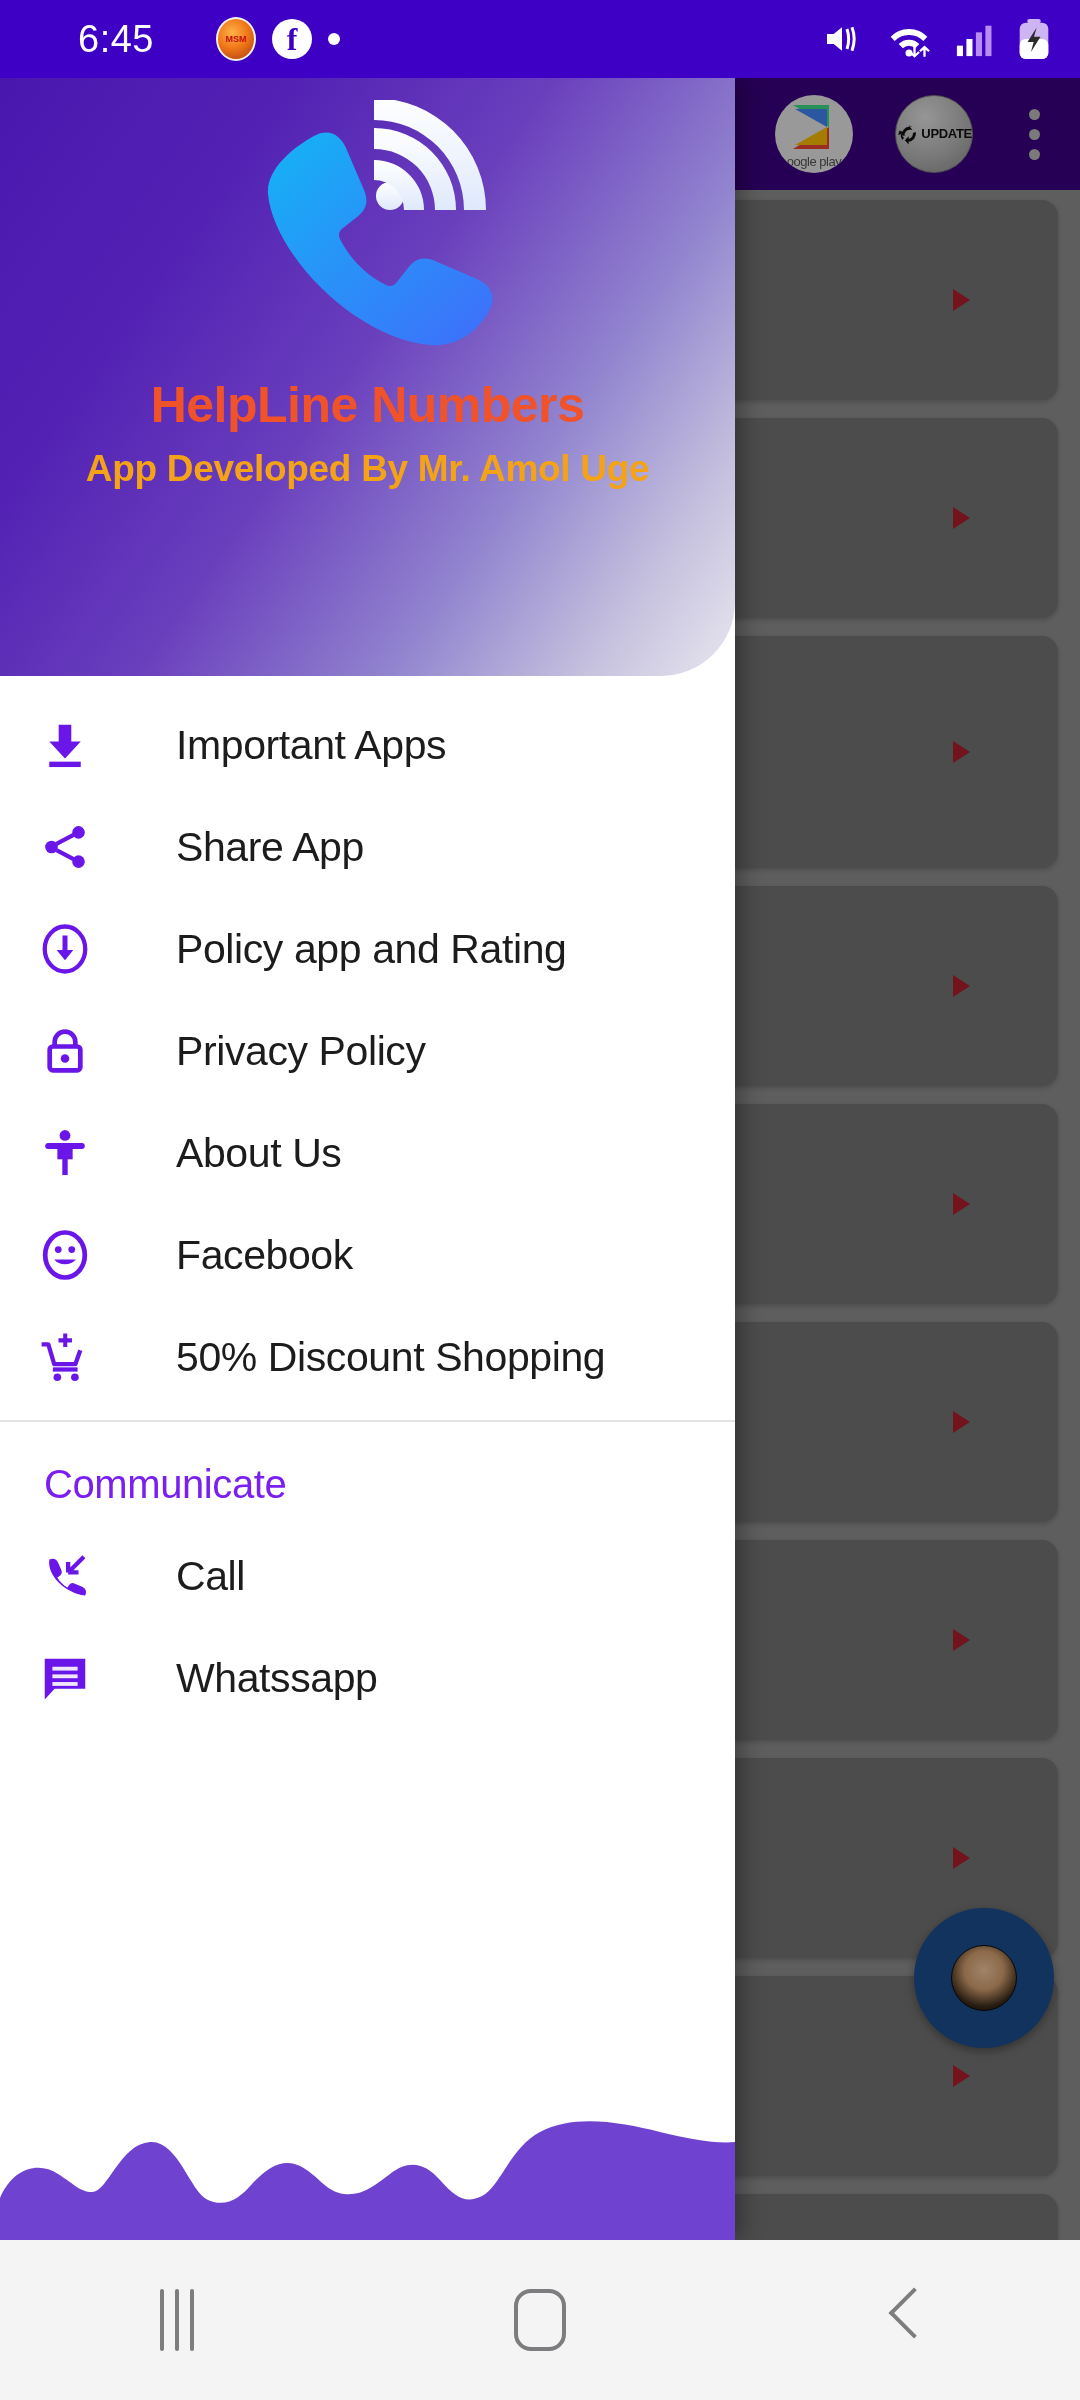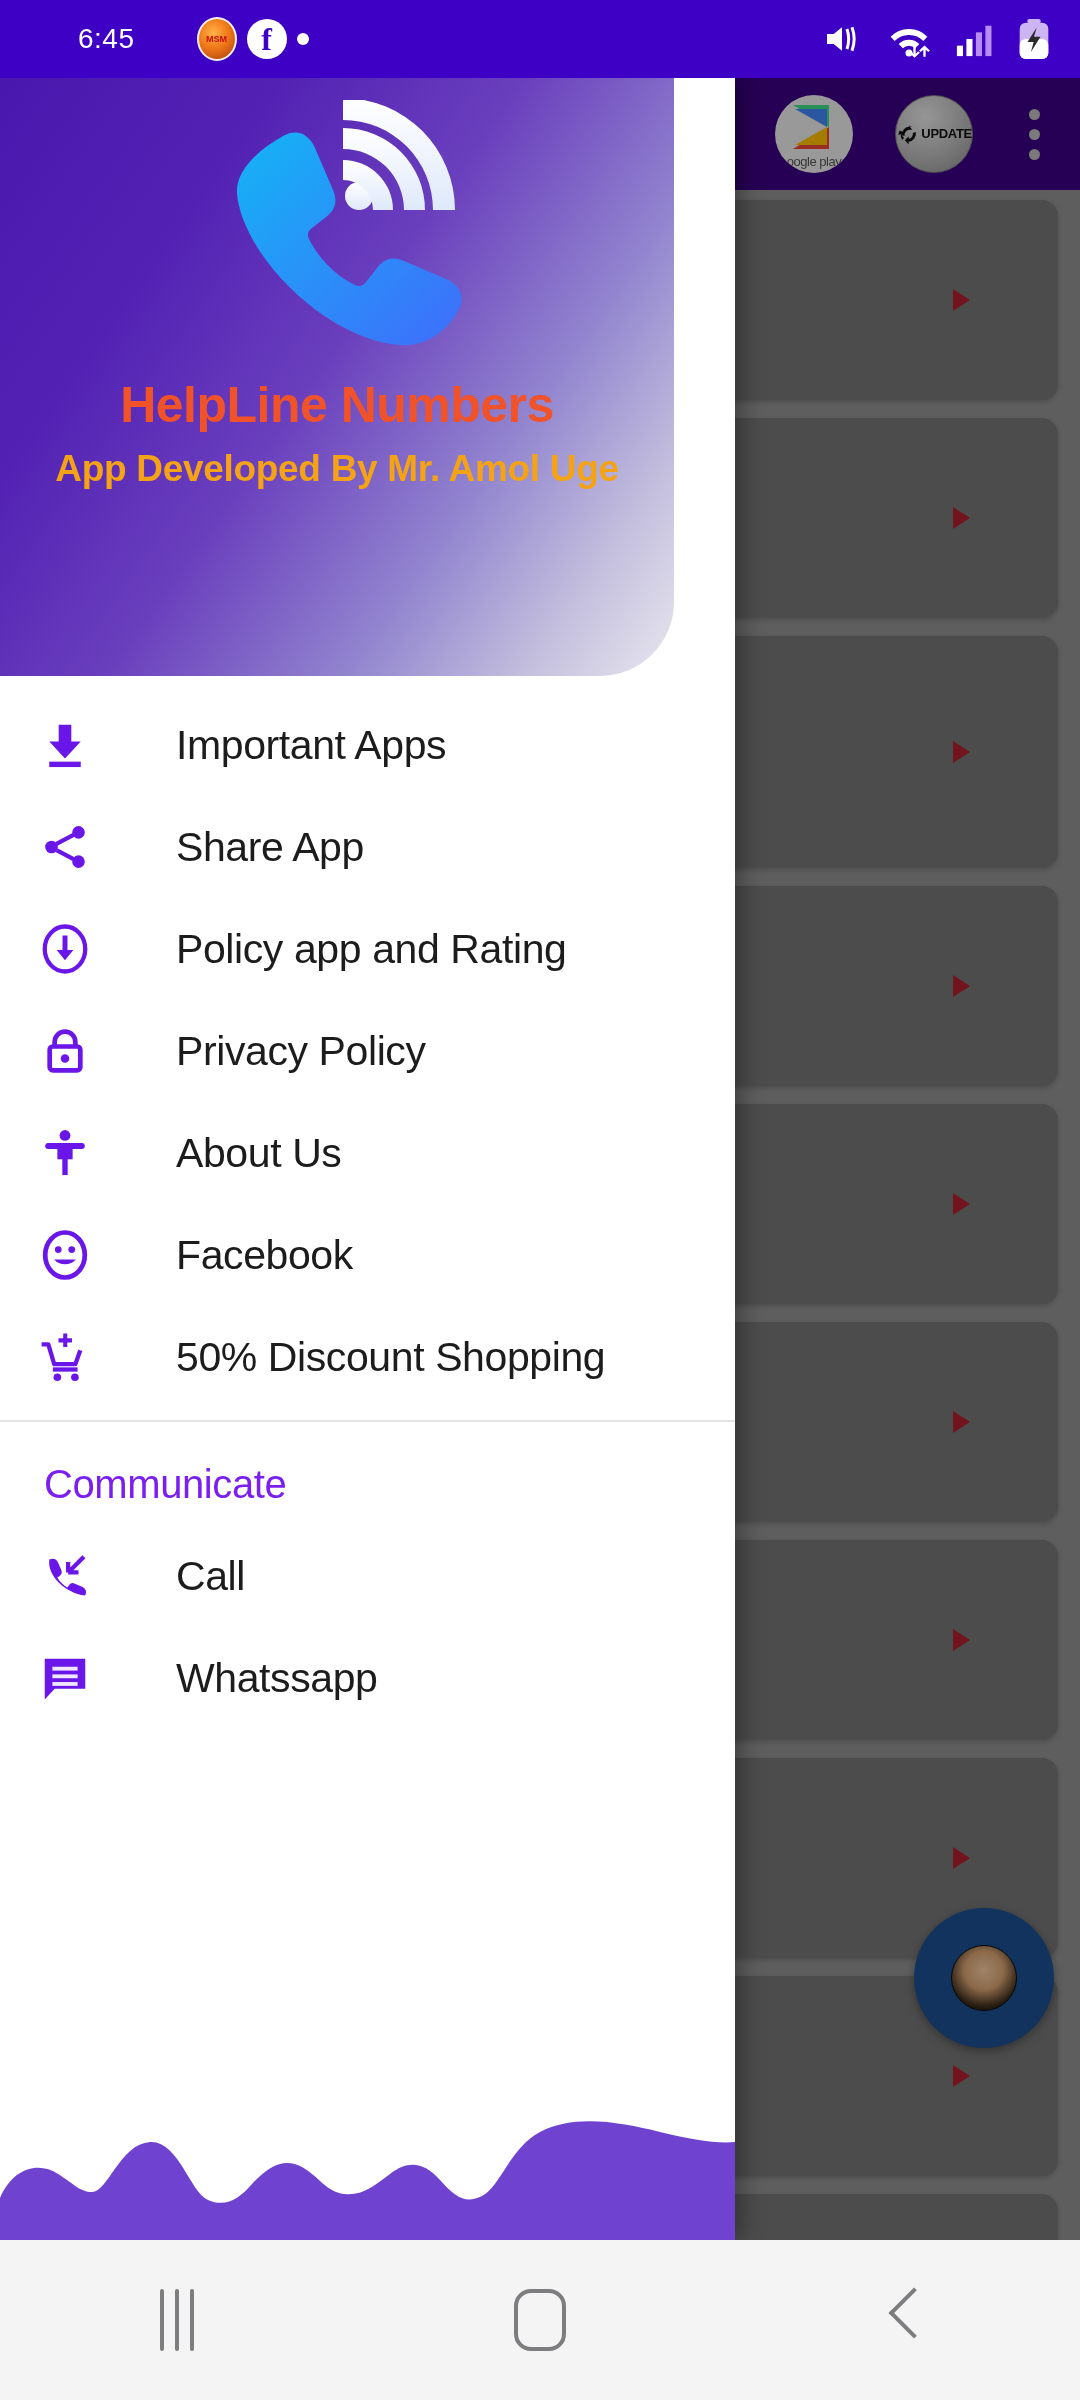--- a/index.html
+++ b/index.html
@@ -9,22 +9,22 @@
     background:#9a9a9a;
   }
   #screen{ position:relative; width:1080px; height:2400px; overflow:hidden; background:#8f8f8f; }
 
   
   .statusbar{
     position:absolute; top:0; left:0; width:1080px; height:78px;
     background:#3d00c4; display:flex; align-items:center;
     padding:0 28px; z-index:40;
   }
-  .sb-time{ color:#fff; font-size:28px; letter-spacing:.5px; margin-left:50px; }
-  .sb-left-icons{ display:flex; align-items:center; gap:10px; margin-left:62px; }
+  .sb-time{ color:#fff; font-size:38px; letter-spacing:.5px; margin-left:50px; }
+  .sb-left-icons{ display:flex; align-items:center; gap:16px; margin-left:62px; }
   .sb-appicon{
     width:40px; height:44px; border-radius:50%;
     background:radial-gradient(circle at 40% 35%, #ffb347 0%, #f07818 45%, #a83a12 100%);
     display:flex; align-items:center; justify-content:center;
     font-size:9px; color:#c21010; font-weight:bold; overflow:hidden;
     border:2px solid #f5f0e6;
   }
   .sb-fb{
     width:40px; height:40px; border-radius:50%; background:#fff;
     display:flex; align-items:center; justify-content:center;
@@ -91,21 +91,21 @@
   }
   .dim{ position:absolute; inset:0; background:rgba(0,0,0,.34); z-index:9; pointer-events:none; }
 
   
   .drawer{
     position:absolute; top:78px; left:0; width:735px; height:2162px;
     background:#ffffff; z-index:20; overflow:hidden;
     box-shadow:6px 0 22px rgba(0,0,0,.35);
   }
   .drawer-header{
-    position:relative; width:674px; height:598px;
+    position:relative; width:735px; height:598px;
     background:linear-gradient(125deg,#4a17ae 0%,#5322b4 26%,#6a3fbd 48%,#9285cf 70%,#c3bedd 86%,#e9e7ef 100%);
     border-bottom-right-radius:74px;
     display:flex; flex-direction:column; align-items:center;
     padding-top:16px;
   }
   .logo-wrap{ position:relative; width:300px; height:280px; margin-top:6px; }
   .dh-title{
     font-size:50px; font-weight:bold; color:#f0522a; letter-spacing:-.5px;
     margin-top:-4px;
   }

